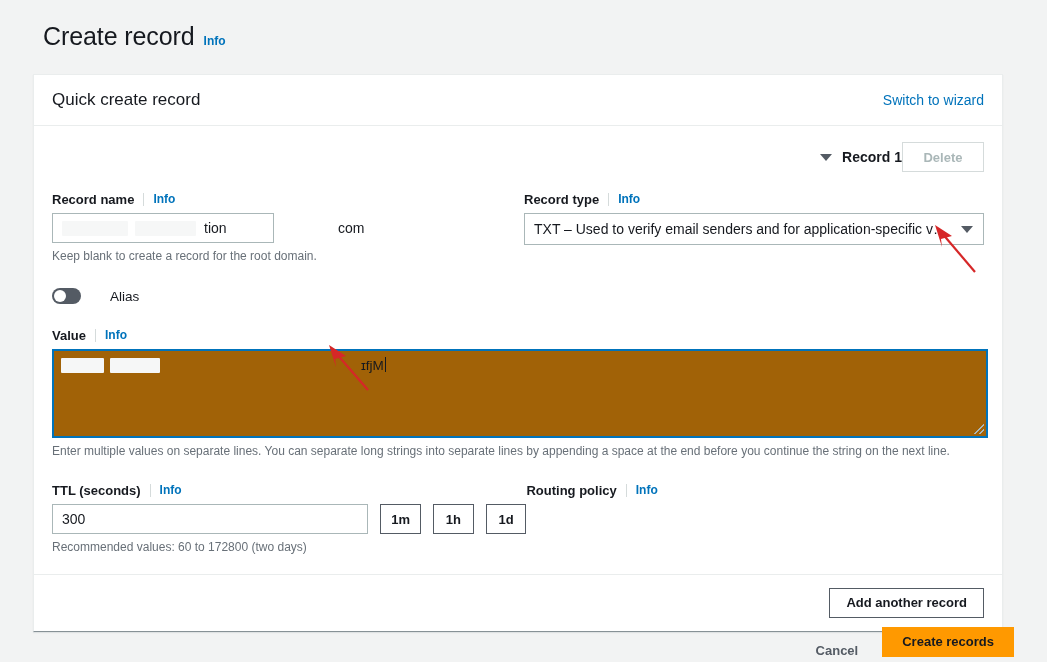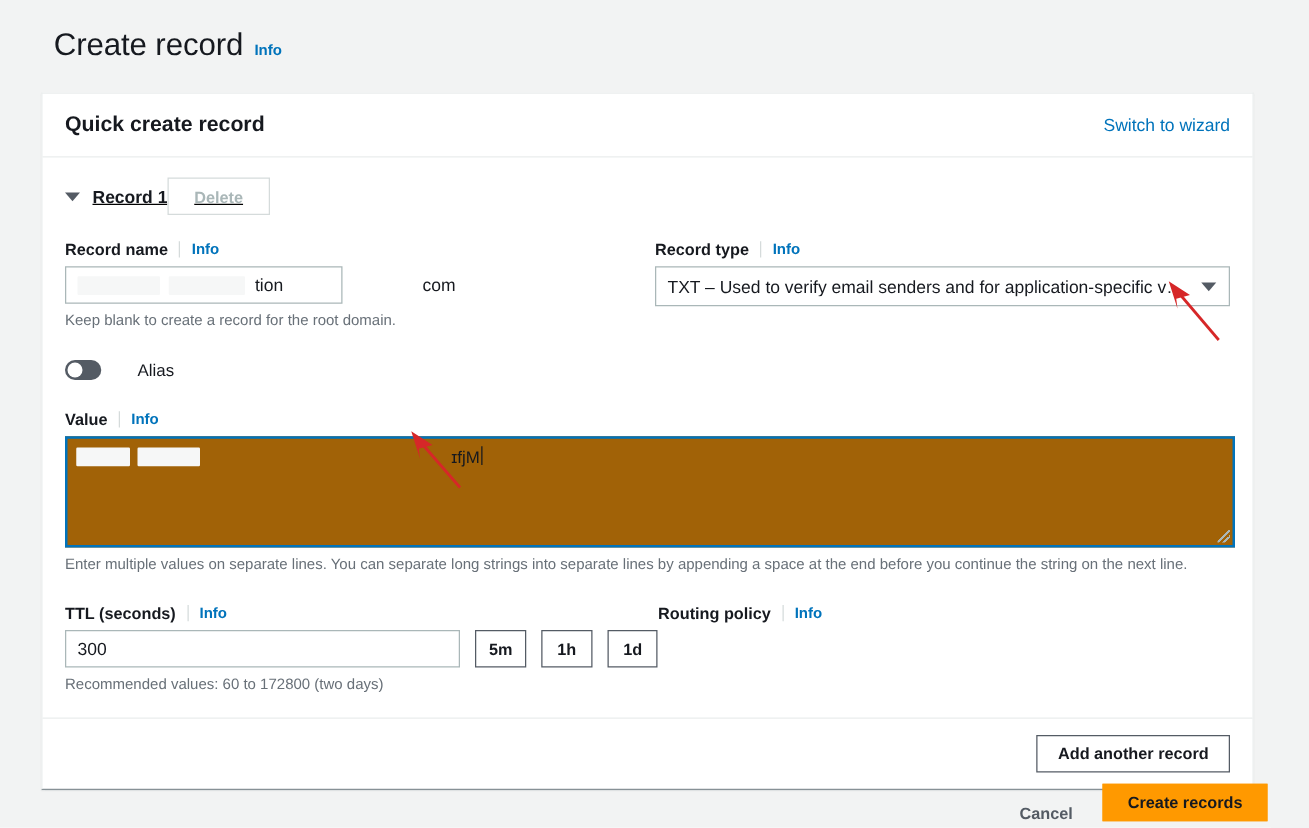--- a/index.html
+++ b/index.html
@@ -45,34 +45,33 @@
     border-bottom: 1px solid #879196;
     box-shadow: 0 1px 1px 0 rgba(0,28,36,.08);
   }
   .card-header {
     height: 51px;
     padding: 0 18px;
     display: flex; align-items: center; justify-content: space-between;
     border-bottom: 1px solid #eaeded;
   }
   .card-title {
-    font-size: 17px; font-weight: bold; color: #16191f;
+    font-size: 17px; font-weight: normal; color: #16191f;
   }
   .link-blue {
     font-size: 14px; color: #0073bb; cursor: pointer; font-weight: normal;
   }
 
   .card-body { padding: 16px 18px 18px 18px; }
 
   
   .record-head {
-    display: flex; align-items: center; justify-content: flex-start;
+    display: flex; align-items: center; justify-content: flex-end;
     height: 30px;
     margin-bottom: 18px;
-    text-decoration: underline;
   }
   .record-head-left { display: flex; align-items: center; gap: 10px; }
   .caret-down {
     width: 0; height: 0;
     border-left: 6px solid transparent;
     border-right: 6px solid transparent;
     border-top: 7px solid #545b64;
     cursor: pointer;
   }
   .record-label { font-size: 14px; font-weight: bold; color: #16191f; }
@@ -366,21 +365,21 @@
 
       <div class="ttl-row">
         <div class="ttl-left">
           <div class="field-label">
             <span>TTL (seconds)</span>
             <span class="label-sep"></span>
             <span class="info-link">Info</span>
           </div>
           <div class="ttl-inputs">
             <input class="txt ttl-input" value="300" style="">
-            <button class="btn-ttl">5m</button>
+            <button class="btn-ttl">1m</button>
             <button class="btn-ttl">1h</button>
             <button class="btn-ttl">1d</button>
           </div>
           <div class="hint">Recommended values: 60 to 172800 (two days)</div>
         </div>
 
         <div class="col-right">
           <div class="field-label">
             <span>Routing policy</span>
             <span class="label-sep"></span>

